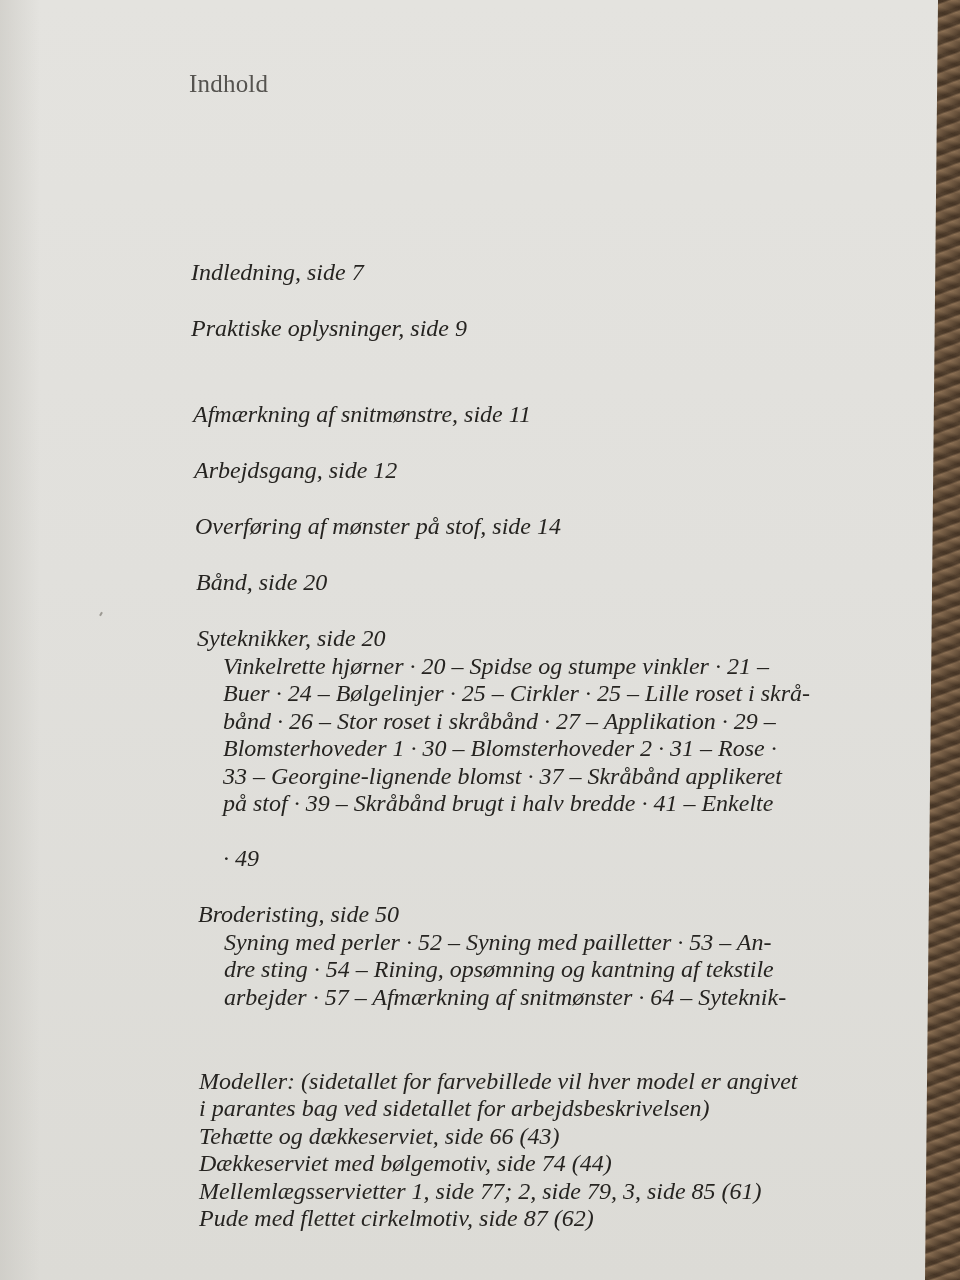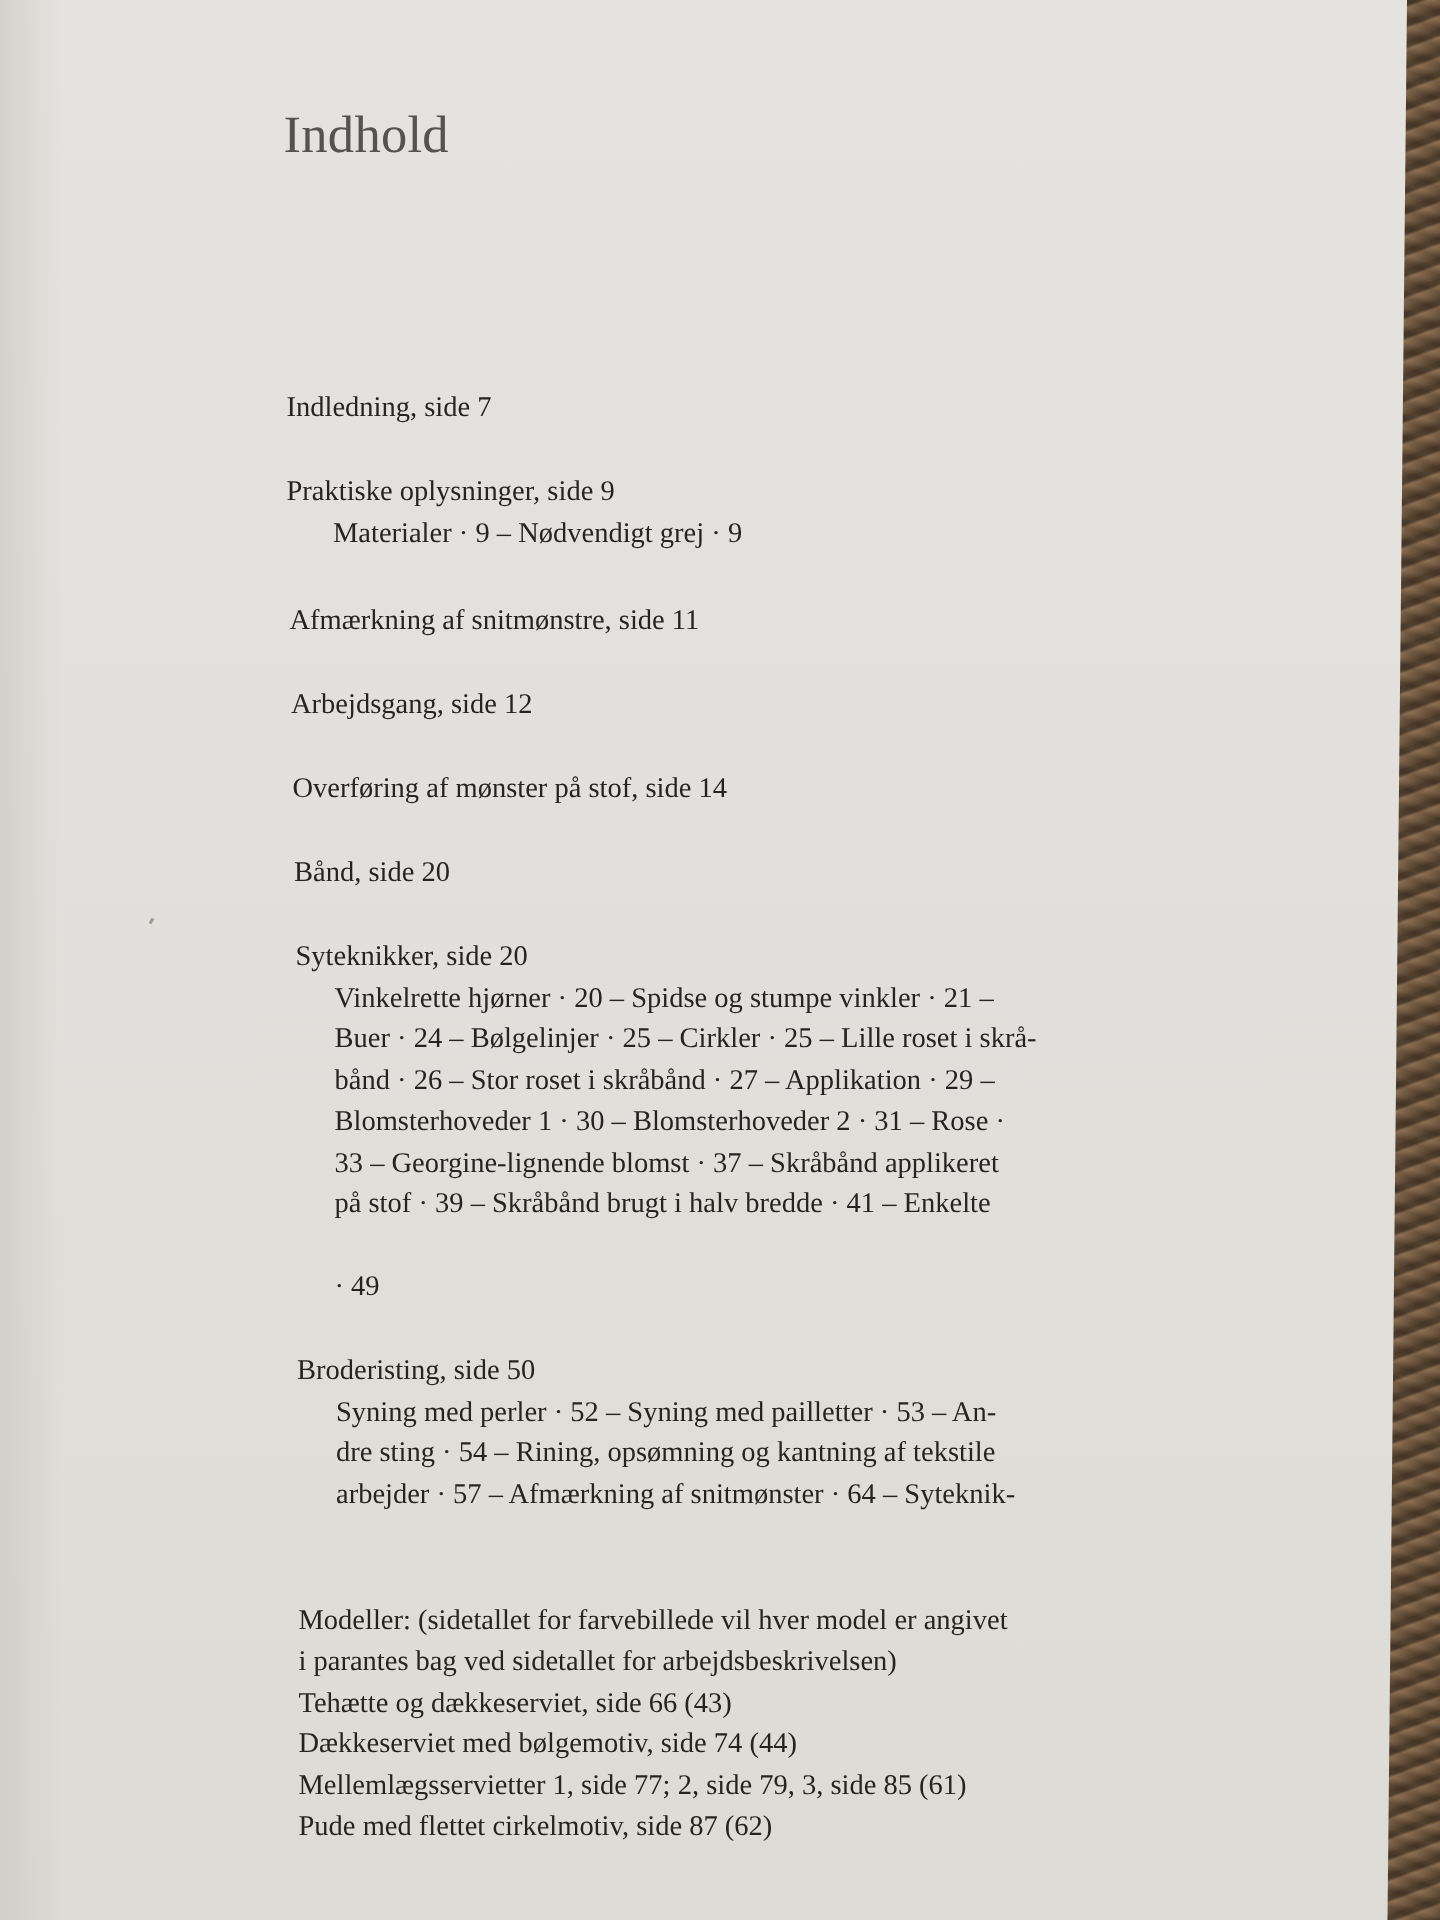--- a/index.html
+++ b/index.html
@@ -43,47 +43,47 @@
       left: 100px; top: 612px;
       width: 2px; height: 4px;
       background: #7d7a74;
       transform: rotate(30deg);
       opacity: 0.7;
     }
     .title {
       position: absolute;
       left: 189px;
       top: 70px;
-      font-size: 35px;
+      font-size: 25px;
       color: #55534f;
       letter-spacing: 0.2px;
       white-space: nowrap;
     }
     .line {
       position: absolute;
-      font-size: 19px;
+      font-size: 24px;
       color: #262421;
       white-space: nowrap;
       line-height: 28px;
+      font-style: italic;
     }
     .indent { left: 222px; }
   </style>
 </head>
 <body>
 
 <div class="wood"></div>
 
 <div class="page">
 
   <div class="title">Indhold</div>
 
   <div class="line" style="left:191px; top:258px;">Indledning, side 7</div>
 
   <div class="line" style="left:191px; top:314px;">Praktiske oplysninger, side 9</div>
-  <div class="line indent" style="top:342px;">Materialer · 9 – Nødvendigt grej · 9</div>
 
   <div class="line" style="left:193px; top:400px;">Afmærkning af snitmønstre, side 11</div>
 
   <div class="line" style="left:194px; top:456px;">Arbejdsgang, side 12</div>
 
   <div class="line" style="left:195px; top:512px;">Overføring af mønster på stof, side 14</div>
 
   <div class="line" style="left:196px; top:568px;">Bånd, side 20</div>
 
   <div class="line" style="left:197px; top:624px;">Syteknikker, side 20</div>

